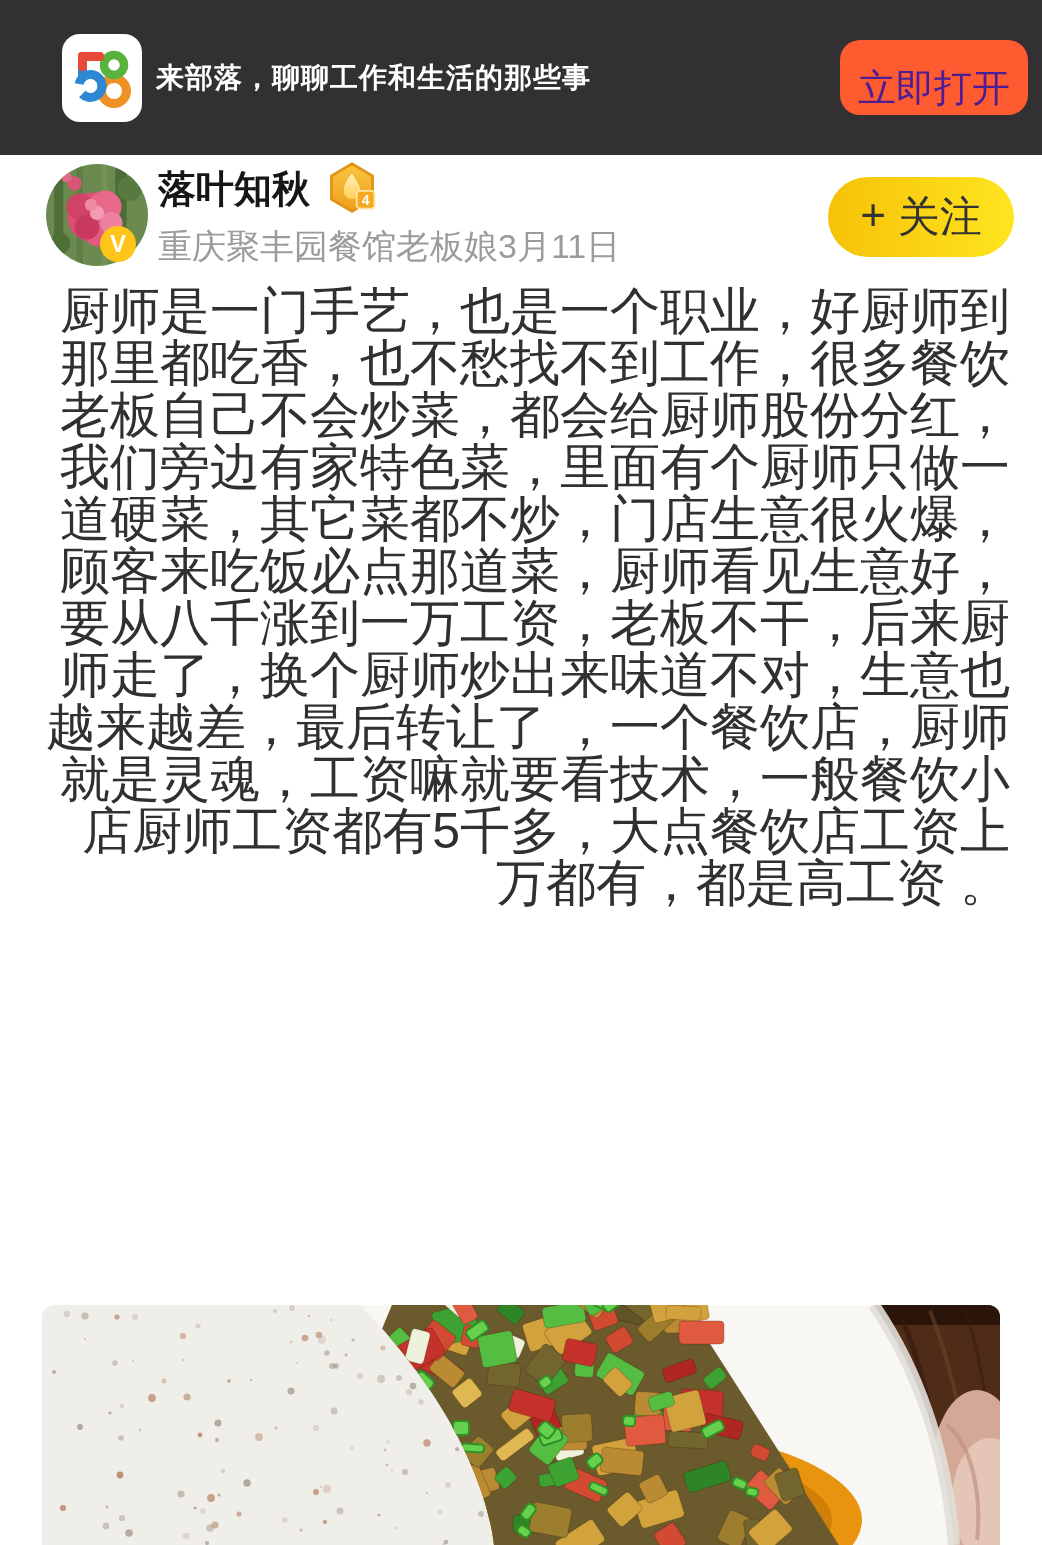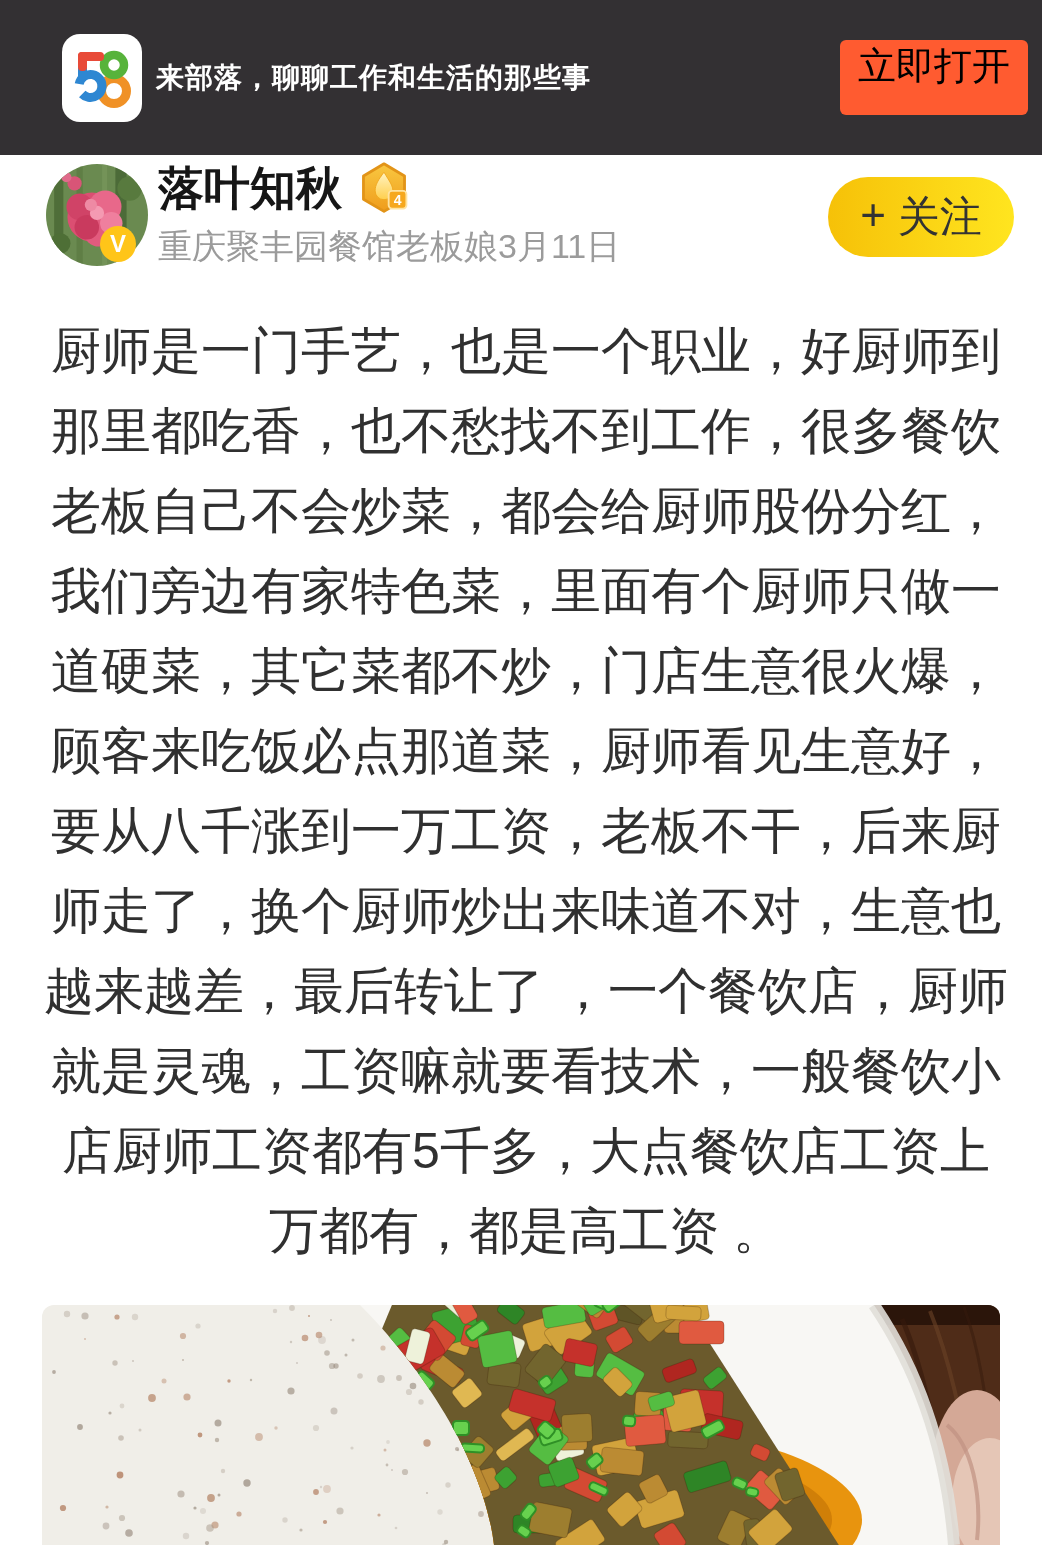--- a/index.html
+++ b/index.html
@@ -5,42 +5,42 @@
   html,body{margin:0;padding:0;background:#fff;}
   .page{position:relative;width:1042px;height:1545px;background:#ffffff;overflow:hidden;
         font-family:"Liberation Sans","DejaVu Sans",sans-serif;}
 
   
   .banner{position:absolute;left:0;top:0;width:1042px;height:155px;background:#333033;}
   .logo{position:absolute;left:62px;top:34px;width:80px;height:88px;}
   .banner-title{position:absolute;left:156px;top:50%;transform:translateY(-50%);
                 color:#ffffff;font-size:28px;font-weight:600;letter-spacing:1px;white-space:nowrap;}
   .open-btn{position:absolute;right:14px;top:40px;width:188px;height:75px;border:none;
-            background:#FF5B30;border-radius:6px;color:#000000;font-size:38px;
-            font-family:inherit;display:flex;align-items:flex-start;justify-content:center;cursor:pointer;}
+            background:#FF5B30;border-radius:20px;color:#4c1d95;font-size:38px;
+            font-family:inherit;display:flex;align-items:flex-end;justify-content:center;cursor:pointer;}
 
   
   .avatar{position:absolute;left:46px;top:164px;width:102px;height:102px;}
   .avatar-img{width:102px;height:102px;border-radius:50%;overflow:hidden;display:block;}
   .v-badge{position:absolute;left:54px;top:62px;width:36px;height:36px;border-radius:50%;
            background:#FFC519;color:#ffffff;font-size:24px;font-weight:bold;
            display:flex;align-items:center;justify-content:center;}
   .name-row{position:absolute;left:158px;top:158px;height:62px;display:flex;align-items:center;gap:14px;}
-  .author-name{font-size:46px;font-weight:600;color:#161616;}
+  .author-name{font-size:38px;font-weight:600;color:#161616;}
   .medal{width:56px;height:60px;display:block;}
   .meta-row{position:absolute;left:158px;top:224px;font-size:34px;color:#9b9b9b;display:flex;white-space:nowrap;}
   .follow-btn{position:absolute;left:828px;top:177px;width:186px;height:80px;border:none;cursor:pointer;
               border-radius:40px;background:linear-gradient(90deg,#F6C108,#FFE51F);
               color:#333333;font-size:42px;font-weight:500;font-family:inherit;
               display:flex;align-items:center;justify-content:center;gap:12px;}
   .follow-plus{font-size:44px;font-weight:400;position:relative;top:-2px;}
 
   
-  .post-body{position:absolute;left:42px;top:311px;width:968px;
-             font-size:50px;line-height:80px;color:#303030;text-align:center;
+  .post-body{position:absolute;left:42px;top:285px;width:968px;
+             font-size:50px;line-height:52px;color:#303030;text-align:right;
              word-break:normal;overflow-wrap:normal;}
 
   
   .food-photo{position:absolute;left:42px;top:1305px;width:958px;height:240px;
               border-radius:12px 12px 0 0;overflow:hidden;margin:0;cursor:pointer;}
 </style>
 </head>
 <body>
 
 <div class="page">

